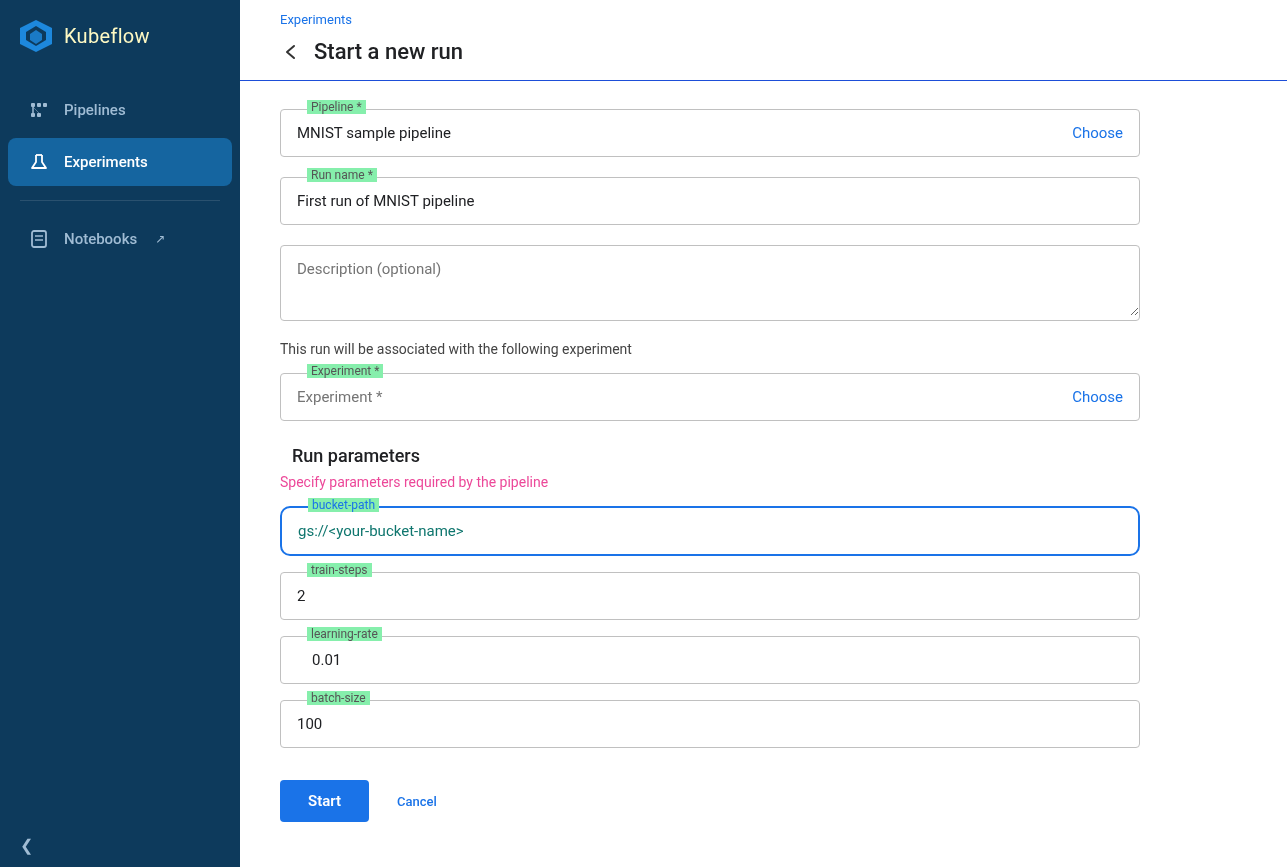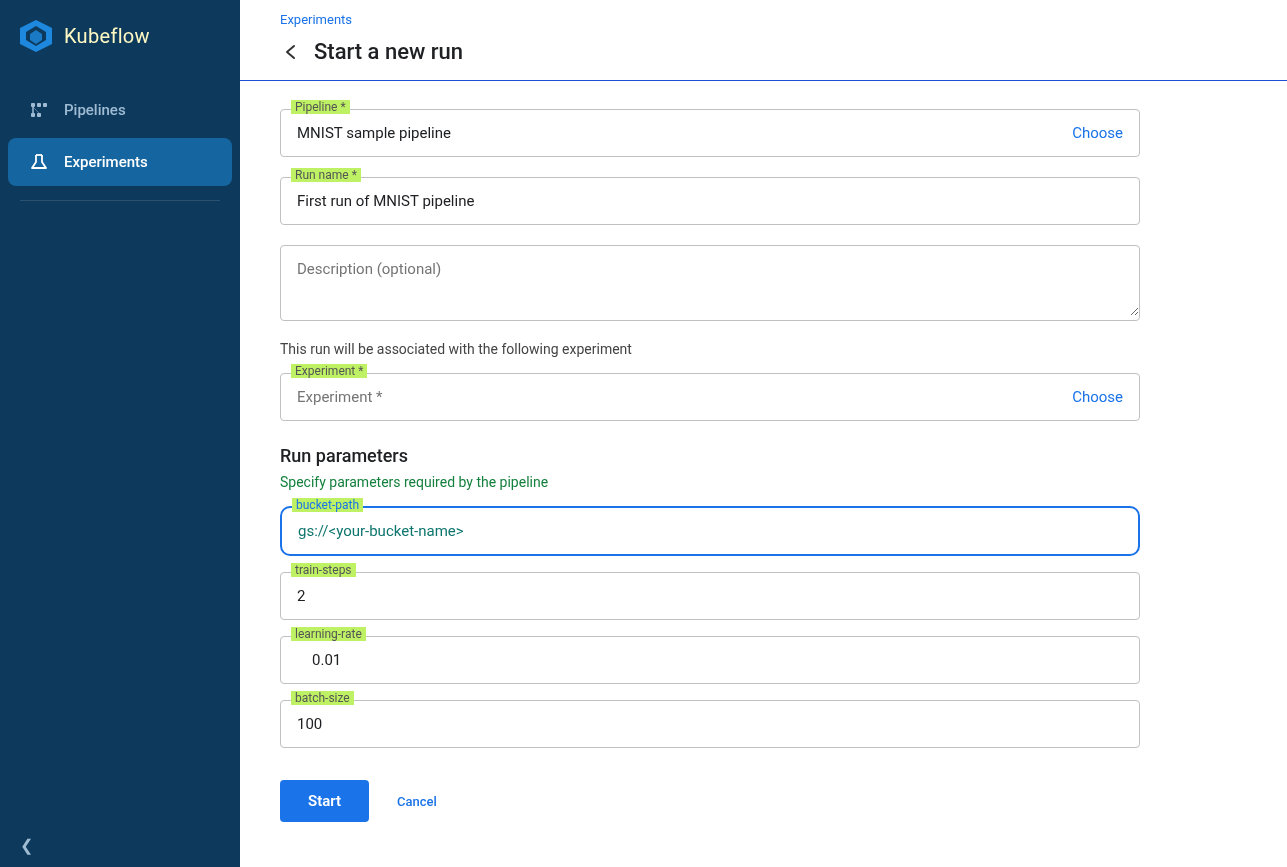--- a/index.html
+++ b/index.html
@@ -119,22 +119,22 @@
       margin-bottom: 20px;
       background: #fff;
     }
     .field-group.focused {
       border-color: #1a73e8;
       border-width: 2px;
     }
     .field-label {
       position: absolute;
       top: -10px;
-      left: 10px;
-      background: #bef264;
+      left: 26px;
+      background: #86efac;
       padding: 0 4px;
       font-size: 12px;
       color: #555;
     }
     .field-label.blue { color: #1a73e8; }
     .field-value {
       padding: 14px 16px;
       font-size: 15px;
       color: #202124;
       width: 100%;
@@ -177,25 +177,25 @@
     .experiment-info {
       font-size: 14px;
       color: #444;
       margin-bottom: 16px;
     }
 
     .section-title {
       font-size: 18px;
       font-weight: 500;
       color: #202124;
-      margin: 24px 0 8px 0;
+      margin: 24px 0 8px 12px;
     }
     .section-desc {
       font-size: 14px;
-      color: #15803d;
+      color: #ec4899;
       margin-bottom: 16px;
     }
 
     .action-row {
       display: flex;
       gap: 8px;
       margin-top: 32px;
     }
     .start-btn {
       background: #1a73e8;
@@ -253,20 +253,31 @@
         <svg width="20" height="20" viewBox="0 0 20 20" fill="none">
           <path d="M7 3v7l-4 6h14l-4-6V3" stroke="#fff" stroke-width="1.8" stroke-linejoin="round"></path>
           <line x1="7" y1="3" x2="13" y2="3" stroke="#fff" stroke-width="1.8"></line>
         </svg>
       </span>
       <span>Experiments</span>
     </div>
 
     <div class="sidebar-divider"></div>
 
+    <div class="sidebar-item">
+      <span class="item-icon">
+        <svg width="20" height="20" viewBox="0 0 20 20" fill="none">
+          <rect x="3" y="2" width="14" height="16" rx="2" stroke="#a0bcd4" stroke-width="1.8"></rect>
+          <line x1="6" y1="7" x2="14" y2="7" stroke="#a0bcd4" stroke-width="1.5"></line>
+          <line x1="6" y1="11" x2="14" y2="11" stroke="#a0bcd4" stroke-width="1.5"></line>
+        </svg>
+      </span>
+      <span>Notebooks</span>
+      <span style="margin-left:4px; font-size:12px; color:#a0bcd4;">↗</span>
+    </div>
 
     <div style="flex:1"></div>
     <div class="sidebar-collapse">
       <span>❮</span>
     </div>
   </nav>
 </aside>
 
 <main class="main">
   <div class="breadcrumb">

